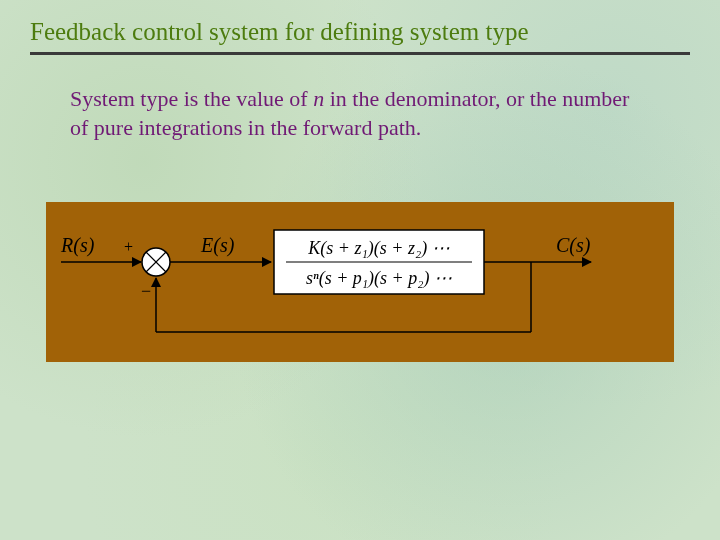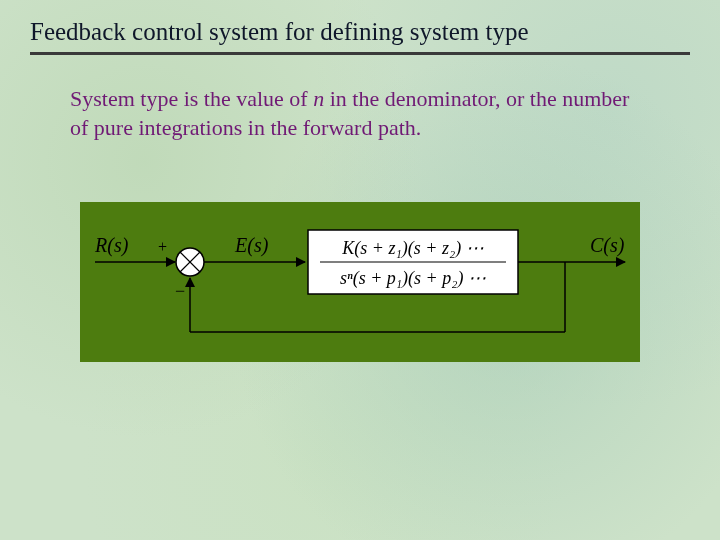--- a/index.html
+++ b/index.html
@@ -18,41 +18,41 @@
   }
   .slide {
     position: relative;
     width: 720px;
     height: 540px;
     box-sizing: border-box;
     padding: 18px 30px 0 30px;
   }
   .title {
     font-size: 25px;
-    color: #0f172a;
+    color: #4d7c0f;
     margin: 0 0 6px 0;
     font-weight: normal;
   }
   .title-rule {
     border: none;
     border-top: 3px solid #3a3a3a;
     margin: 0 0 30px 0;
   }
   .body-text {
     font-size: 22px;
     color: #701a75;
     margin: 0 60px 0 40px;
     line-height: 1.3;
   }
   .italic { font-style: italic; }
   .diagram-wrap {
     margin: 60px auto 0 auto;
-    width: 560px;
+    width: 628px;
     height: 160px;
-    background: #4d7c0f;
+    background: #a16207;
   }
   .diagram-wrap svg {
     display: block;
   }
 </style>
 </head>
 <body>
 
 <div class="slide">
 

